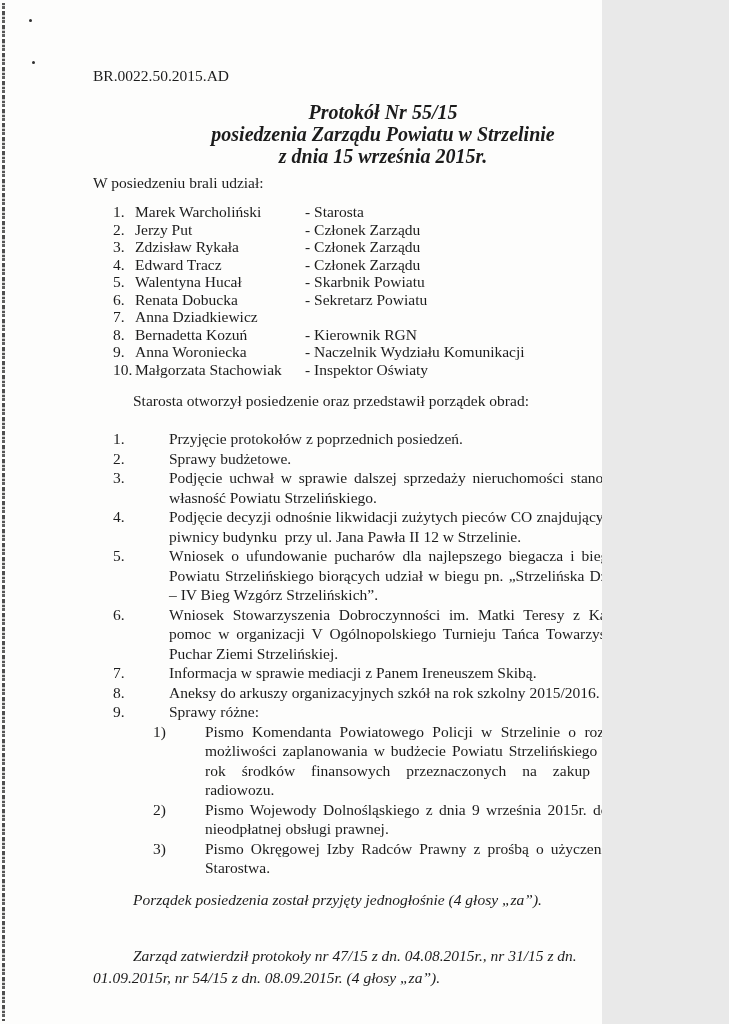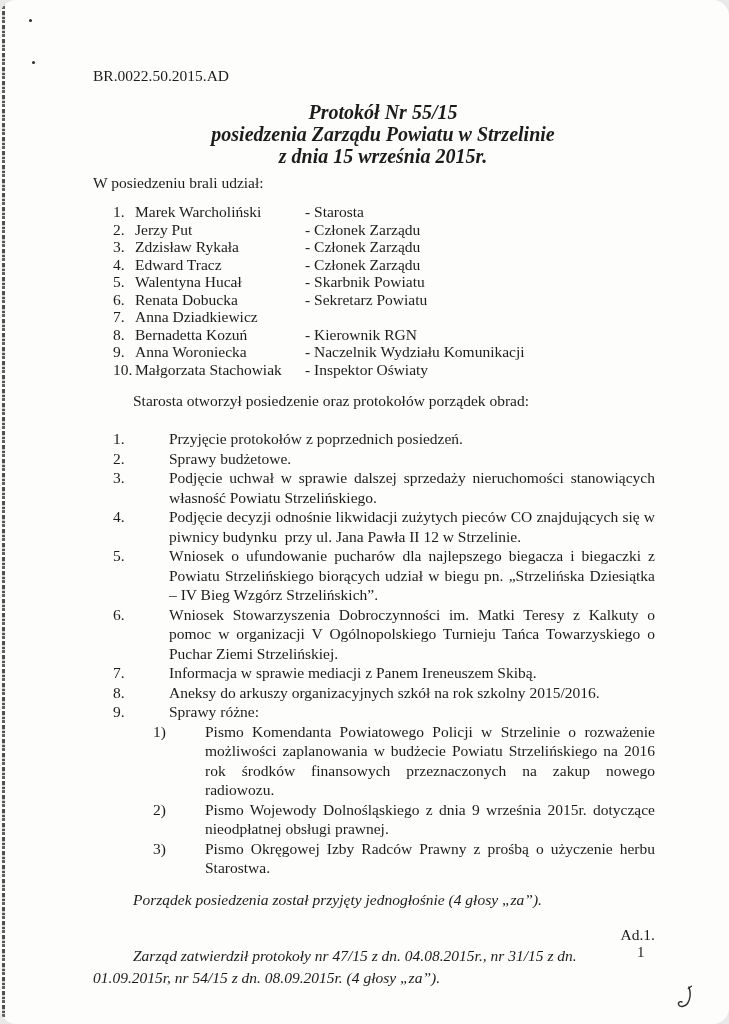--- a/index.html
+++ b/index.html
@@ -3,25 +3,24 @@
 <meta charset="utf-8">
 <style>
   html,body{margin:0;padding:0;}
   body{
     width:729px;height:1024px;
     background:#e9e9e9;
     font-family:"Liberation Serif","DejaVu Serif",serif;
   }
   .page{
     position:relative;
-    width:729px;height:1024px;
+    width:602px;height:1024px;
     background:#fdfdfc;
     color:#1c1c1c;
     overflow:hidden;
-    border-radius:16px;
   }
   
   .edge-artifact{
     position:absolute;left:2px;top:3px;bottom:3px;width:3px;
     background:repeating-linear-gradient(180deg,
       #2b2b2b 0px,#2b2b2b 2px, rgba(0,0,0,.15) 2px, rgba(0,0,0,.15) 3px,
       #3a3a3a 3px,#3a3a3a 6px, rgba(0,0,0,0) 6px, rgba(0,0,0,0) 8px,
       #222 8px,#222 12px, rgba(0,0,0,.25) 12px, rgba(0,0,0,.25) 14px);
     opacity:.8;
   }
@@ -126,21 +125,21 @@
         <span class="p-name">Anna Woroniecka</span>
         <span class="p-role">- Naczelnik Wydziału Komunikacji</span>
       </div>
       <div class="p-row">
         <span class="p-num">10.</span>
         <span class="p-name">Małgorzata Stachowiak</span>
         <span class="p-role">- Inspektor Oświaty</span>
       </div>
     </div>
 
-    <p class="opening">Starosta otworzył posiedzenie oraz protokołów porządek obrad:</p>
+    <p class="opening">Starosta otworzył posiedzenie oraz przedstawił porządek obrad:</p>
 
     <div class="agenda">
       <div class="a-row">
         <span class="a-num">1.</span>
         <span class="a-text">Przyjęcie protokołów z poprzednich posiedzeń.</span>
       </div>
       <div class="a-row">
         <span class="a-num">2.</span>
         <span class="a-text">Sprawy budżetowe.</span>
       </div>

